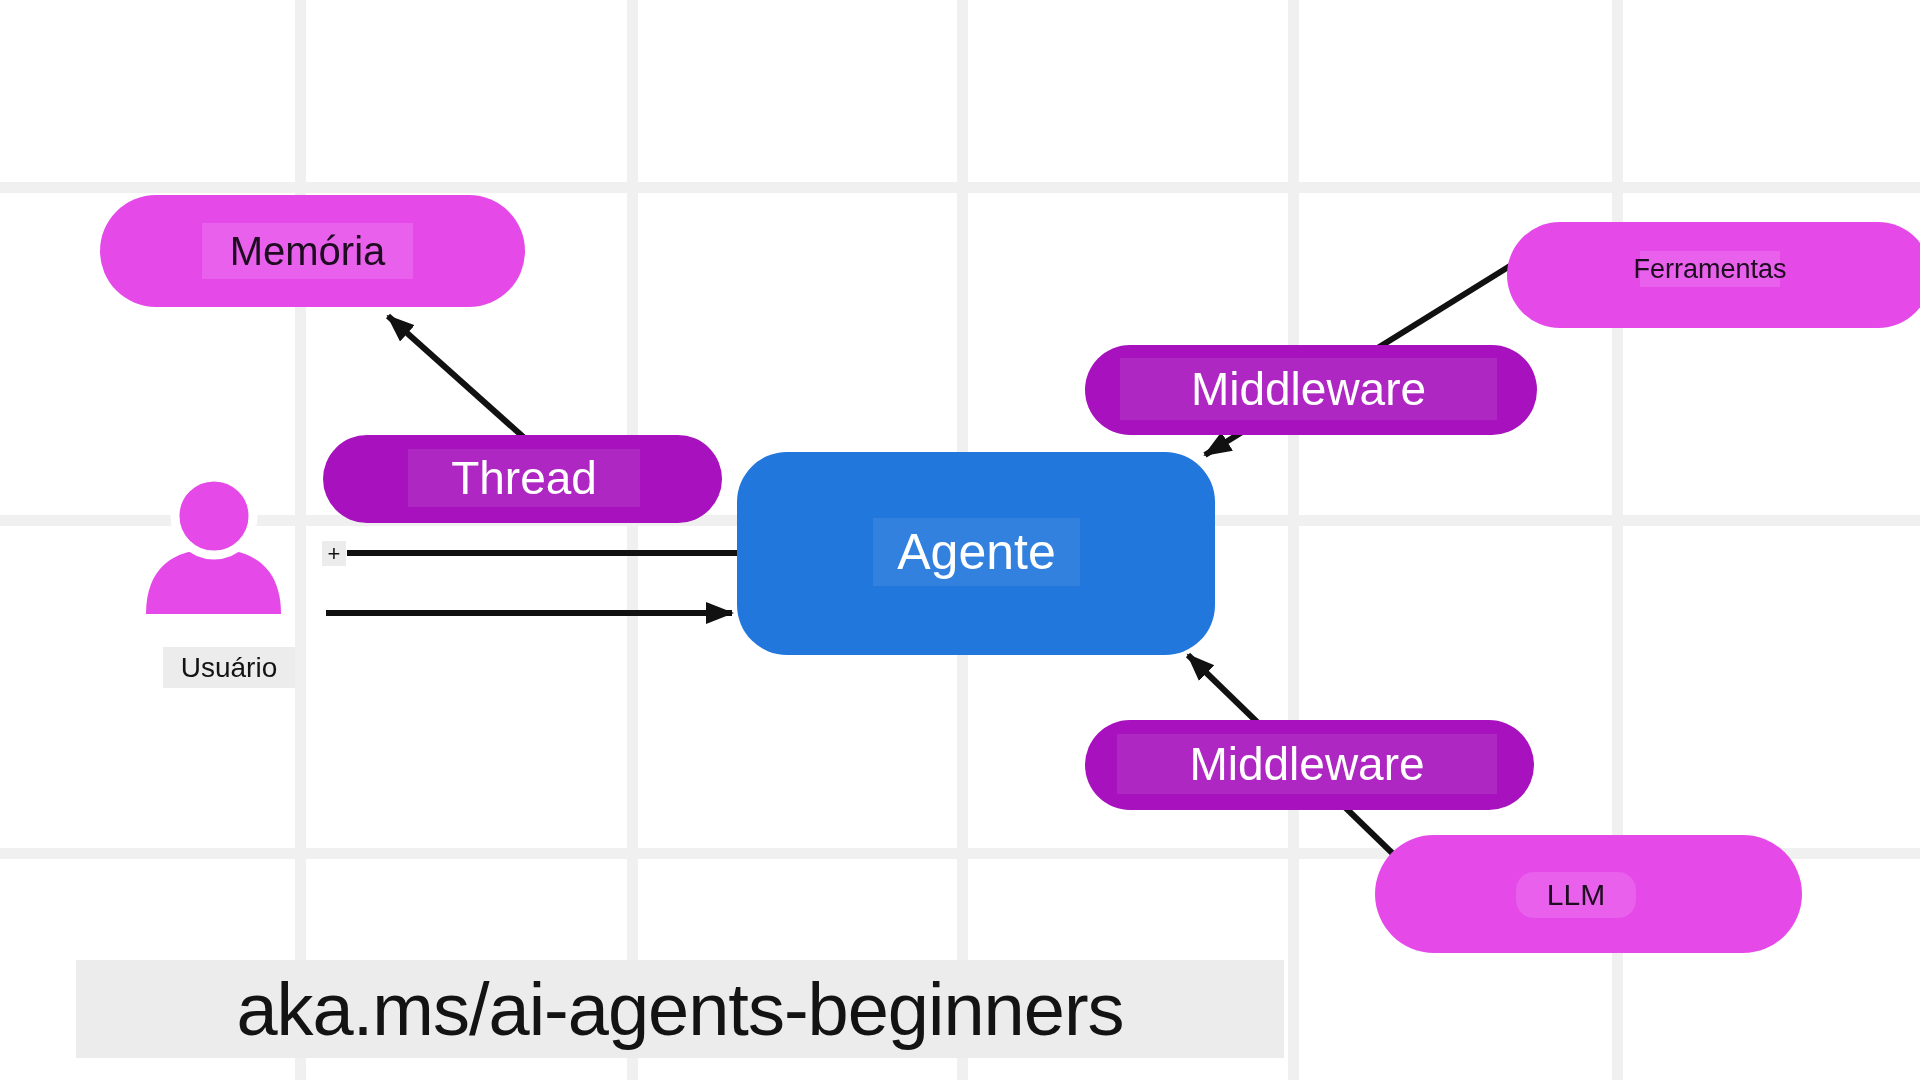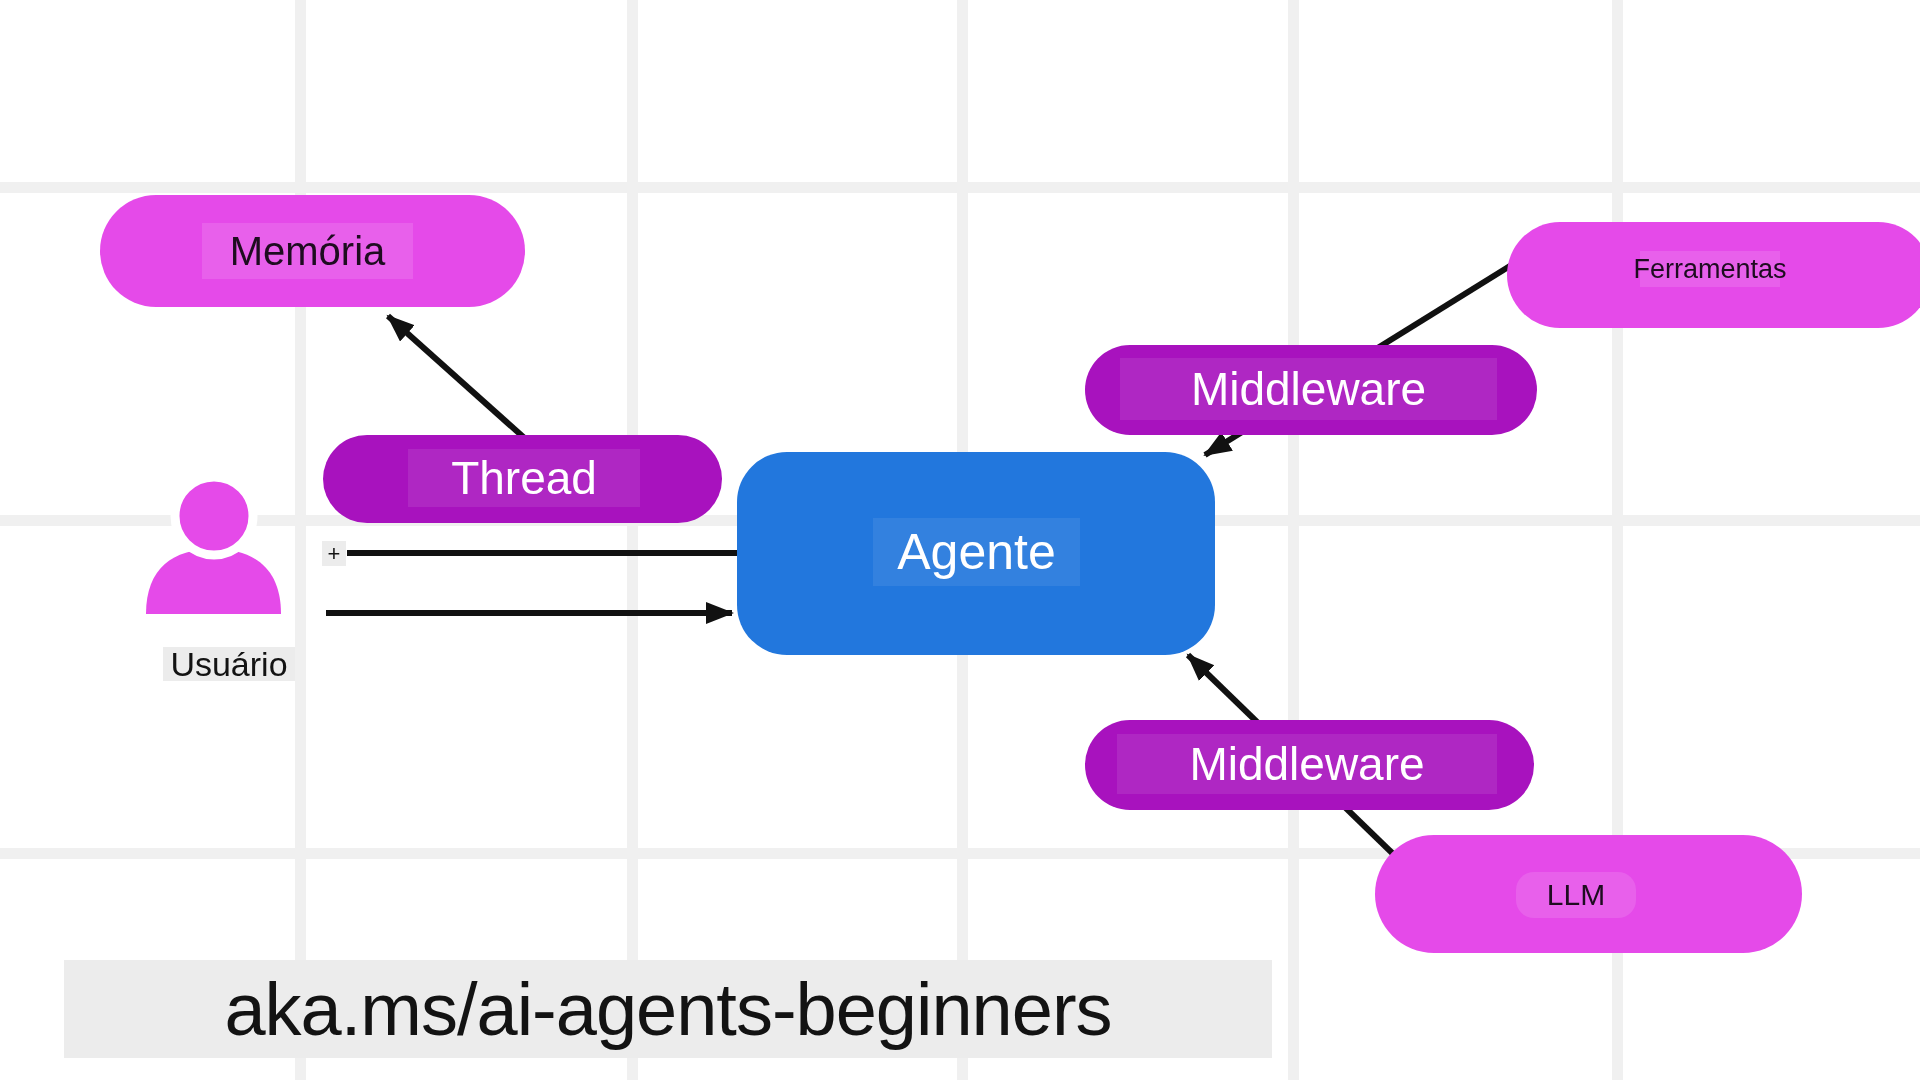--- a/index.html
+++ b/index.html
@@ -51,22 +51,22 @@
 
   .middleware-bottom{left:1085px;top:720px;width:449px;height:90px;border-radius:45px;background:var(--purple);}
   .middleware-bottom .inner{left:32px;top:14px;width:380px;height:60px;font-size:46px;color:var(--white_text);background:rgba(255,255,255,0.09);}
 
   .llm{left:1375px;top:835px;width:427px;height:118px;border-radius:59px;background:var(--magenta);}
   .llm .inner{left:141px;top:37px;width:120px;height:46px;font-size:30px;color:#1e0c20;border-radius:18px;}
 
   
   .banner{position:absolute;z-index:4;background:var(--label_bg);display:flex;align-items:center;justify-content:center;color:var(--text_dark);}
   .title-banner{left:502px;top:69px;width:1029px;height:140px;font-size:98px;letter-spacing:-2px;}
-  .footer-banner{left:64px;top:960px;width:1208px;height:98px;font-size:74px;letter-spacing:-1px;}
-  .usuario-label{left:163px;top:647px;width:132px;height:34px;font-size:34px;}
+  .footer-banner{left:76px;top:960px;width:1208px;height:98px;font-size:74px;letter-spacing:-1px;}
+  .usuario-label{left:163px;top:647px;width:132px;height:41px;font-size:28px;}
   .plus-chip{left:322px;top:541px;width:24px;height:25px;font-size:22px;line-height:1;}
 </style>
 </head>
 <body>
 
 <div class="canvas">
 
   <div class="gv gv1"></div>
   <div class="gv gv2"></div>
   <div class="gv gv3"></div>

